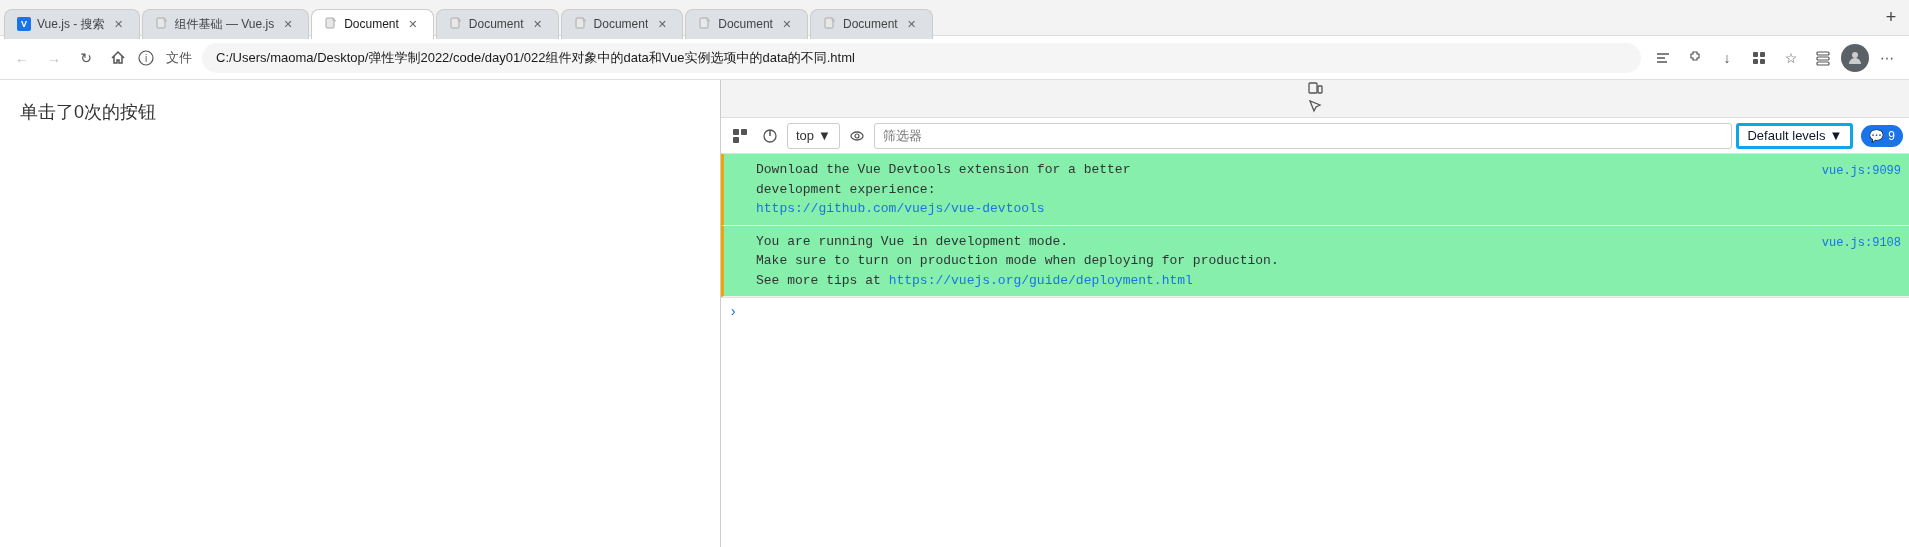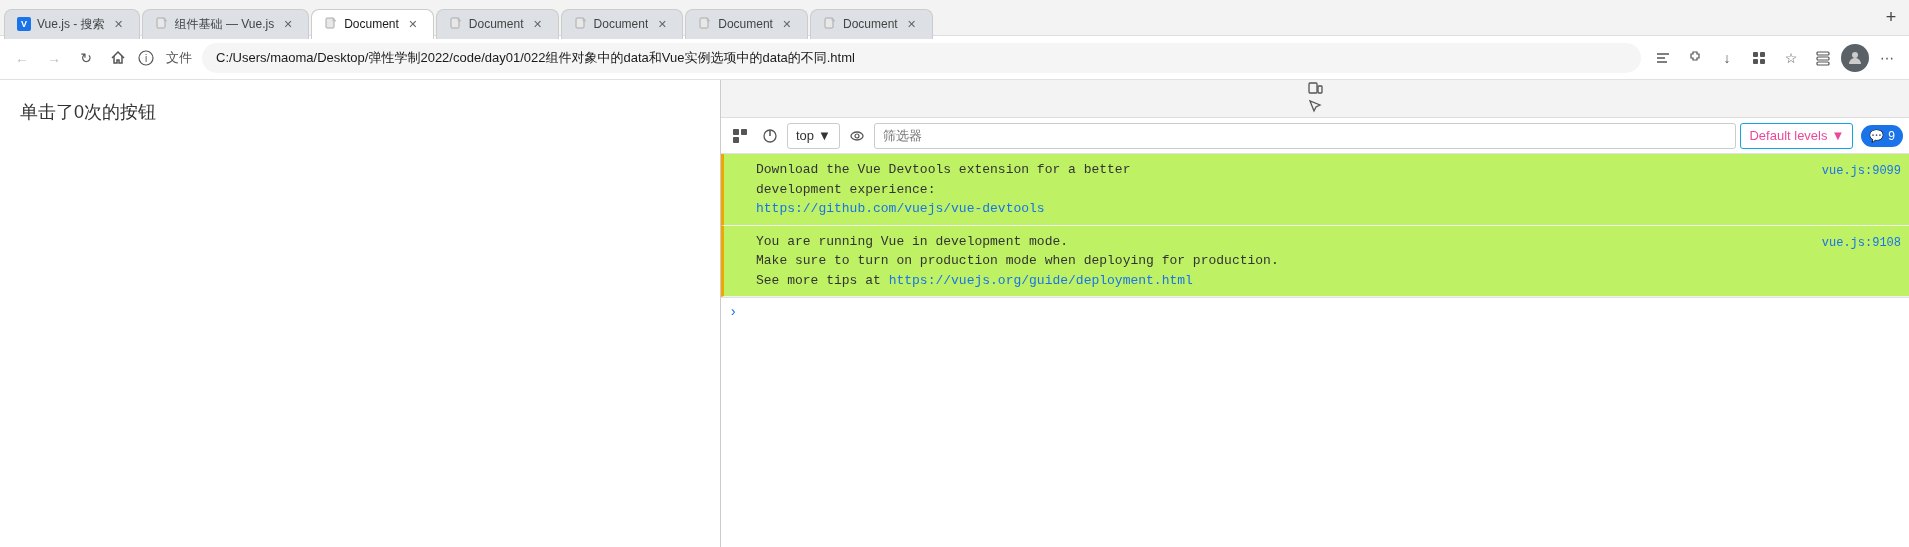--- a/index.html
+++ b/index.html
@@ -305,25 +305,25 @@
       padding: 0 8px;
       font-size: 13px;
       outline: none;
     }
 
     .levels-selector {
       display: flex;
       align-items: center;
       gap: 4px;
       padding: 2px 8px;
-      border: 1px solid #0ea5e9;
+      border: 3px solid #0ea5e9;
       border-radius: 3px;
       cursor: pointer;
       font-size: 13px;
-      color: #ec4899;
+      color: #0f172a;
       background: #fff;
       height: 26px;
       white-space: nowrap;
       justify-content: space-between;
     }
 
     .message-badge {
       display: flex;
       align-items: center;
       gap: 4px;
@@ -347,21 +347,21 @@
     .console-message {
       display: flex;
       align-items: flex-start;
       padding: 6px 8px 6px 32px;
       border-bottom: 1px solid #f0f0f0;
       line-height: 1.5;
       position: relative;
     }
 
     .console-message.warning {
-      background: #bef264;
+      background: #86efac;
       border-left: 3px solid #f0a500;
       gap: 8px;
     }
 
     .console-message-content {
       flex: 1;
       color: #333;
     }
 
     .console-link {

